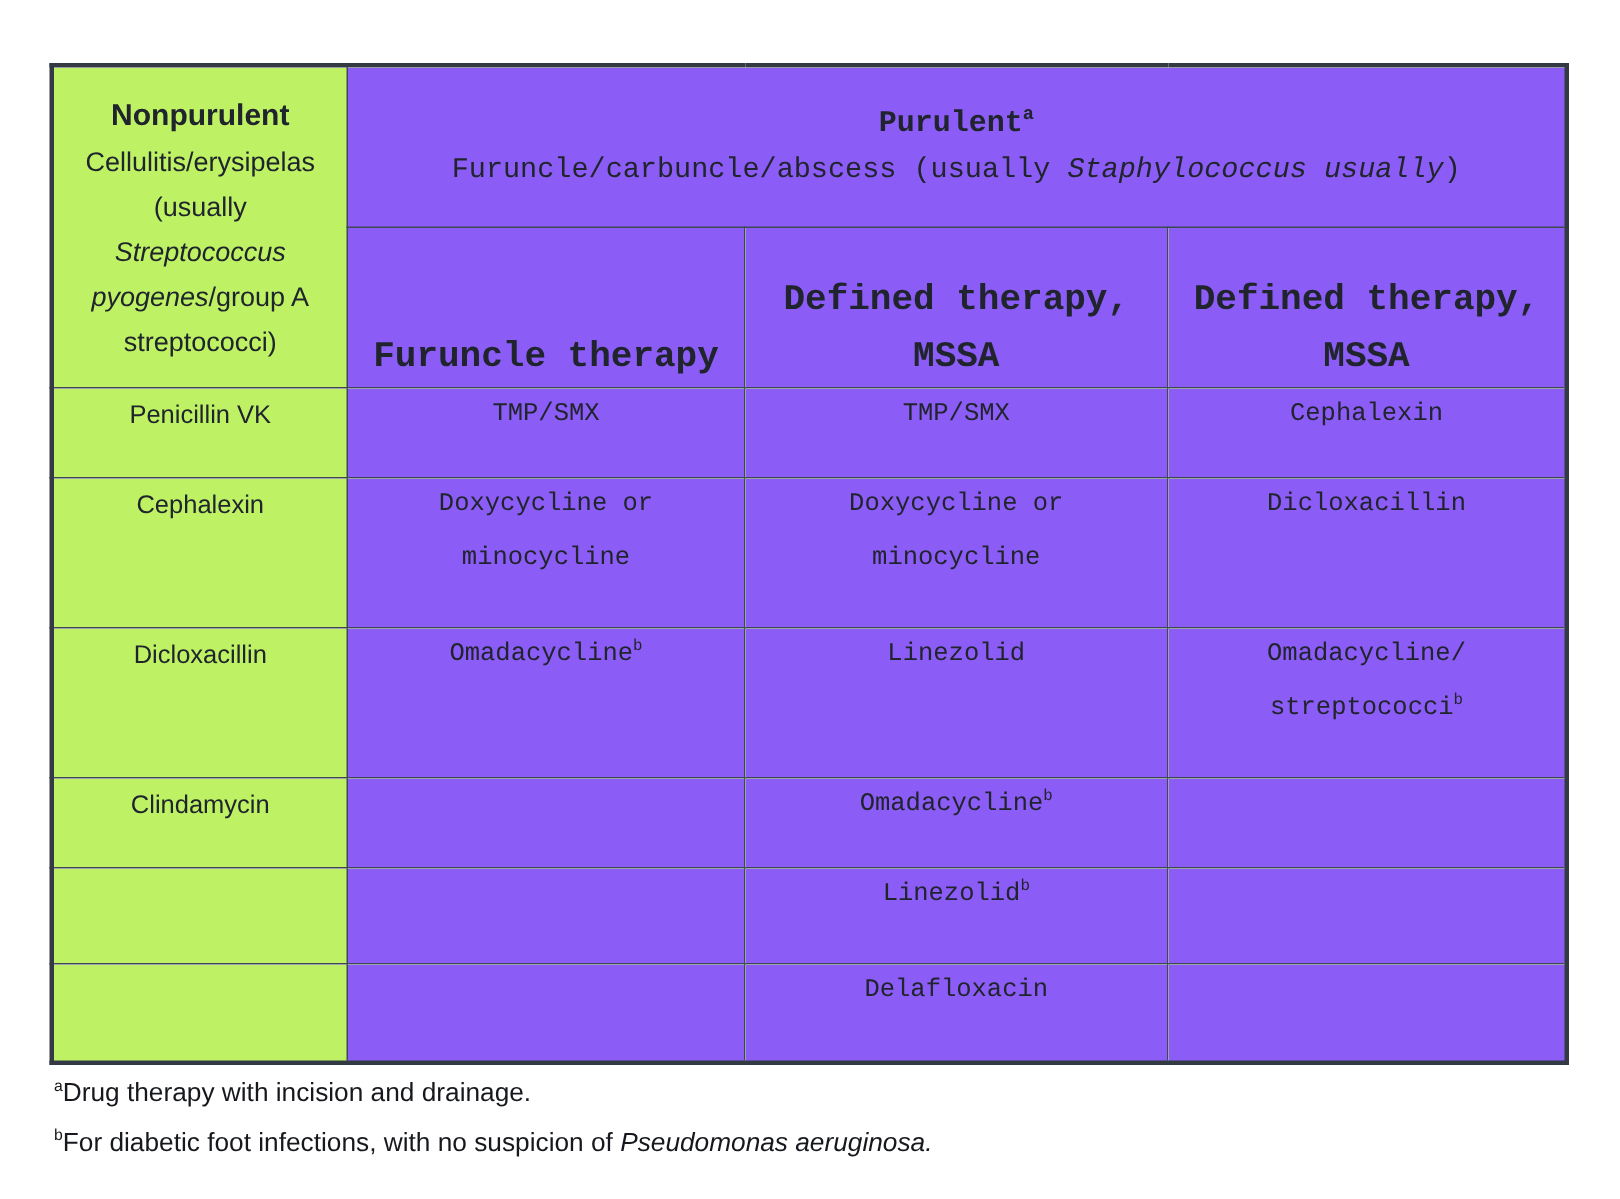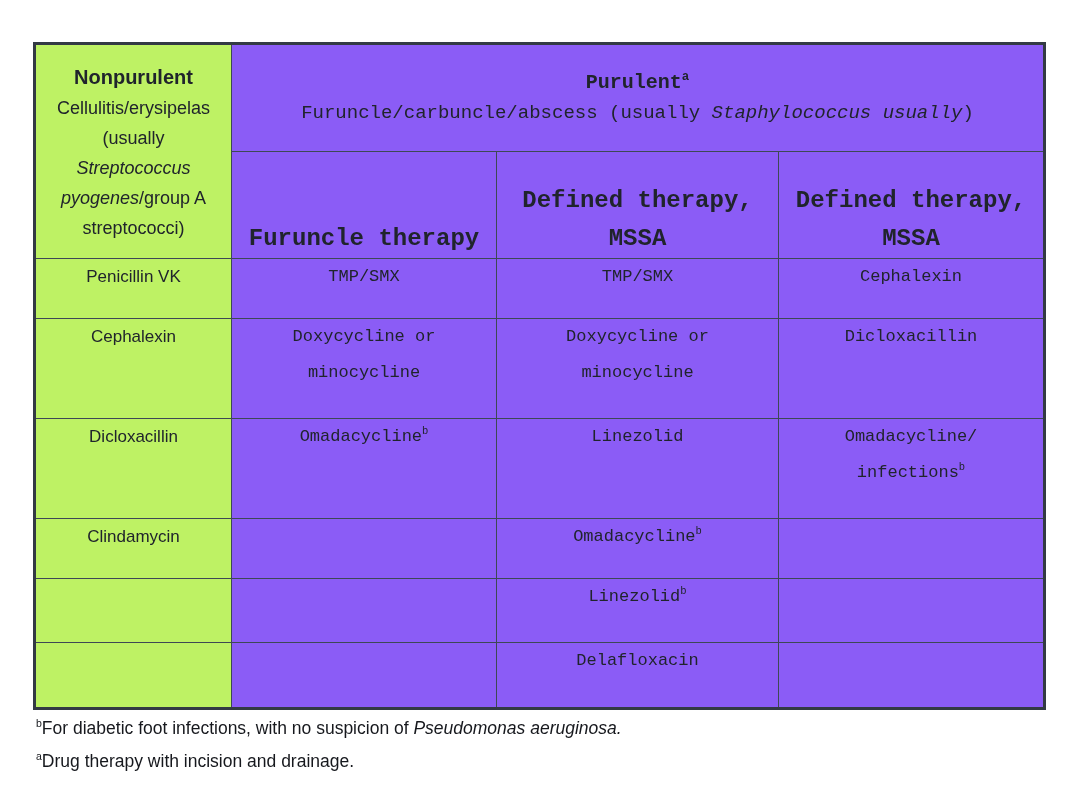--- a/index.html
+++ b/index.html
@@ -139,21 +139,21 @@
         <td class="bg-light body-cell"><span>Cephalexin</span><sup></sup><span class="line2"><span></span><sup></sup></span></td>
         <td class="bg-blue body-cell"><span>Doxycycline or</span><sup></sup><span class="line2"><span>minocycline</span><sup></sup></span></td>
         <td class="bg-blue body-cell"><span>Doxycycline or</span><sup></sup><span class="line2"><span>minocycline</span><sup></sup></span></td>
         <td class="bg-blue body-cell"><span>Dicloxacillin</span><sup></sup><span class="line2"><span></span><sup></sup></span></td>
       </tr>
 
       <tr style="height:100px">
         <td class="bg-light body-cell"><span>Dicloxacillin</span><sup></sup><span class="line2"><span></span><sup></sup></span></td>
         <td class="bg-blue body-cell"><span>Omadacycline</span><sup>b</sup><span class="line2"><span></span><sup></sup></span></td>
         <td class="bg-blue body-cell"><span>Linezolid</span><sup></sup><span class="line2"><span></span><sup></sup></span></td>
-        <td class="bg-blue body-cell"><span>Omadacycline/</span><sup></sup><span class="line2"><span>infections</span><sup>b</sup></span></td>
+        <td class="bg-blue body-cell"><span>Omadacycline/</span><sup></sup><span class="line2"><span>streptococci</span><sup>b</sup></span></td>
       </tr>
 
       <tr style="height:60px">
         <td class="bg-light body-cell"><span>Clindamycin</span><sup></sup><span class="line2"><span></span><sup></sup></span></td>
         <td class="bg-blue body-cell"><span></span><sup></sup></td>
         <td class="bg-blue body-cell"><span>Omadacycline</span><sup>b</sup><span class="line2"><span></span><sup></sup></span></td>
         <td class="bg-blue body-cell"><span></span><sup></sup></td>
       </tr>
 
       <tr style="height:64px">
@@ -167,16 +167,16 @@
         <td class="bg-light body-cell"><span></span></td>
         <td class="bg-blue body-cell"><span></span></td>
         <td class="bg-blue body-cell"><span>Delafloxacin</span><sup></sup></td>
         <td class="bg-blue body-cell"><span></span></td>
       </tr>
     </tbody>
       </table>
   </div>
 
   <div class="footnotes">
+    <div class="footnote"><sup>a</sup><span>Drug therapy with incision and drainage.</span><i></i></div>
     <div class="footnote"><sup>b</sup><span>For diabetic foot infections, with no suspicion of </span><i>Pseudomonas aeruginosa.</i></div>
-    <div class="footnote"><sup>a</sup><span>Drug therapy with incision and drainage.</span><i></i></div>
   </div>
 </div>
 
 </body></html>

